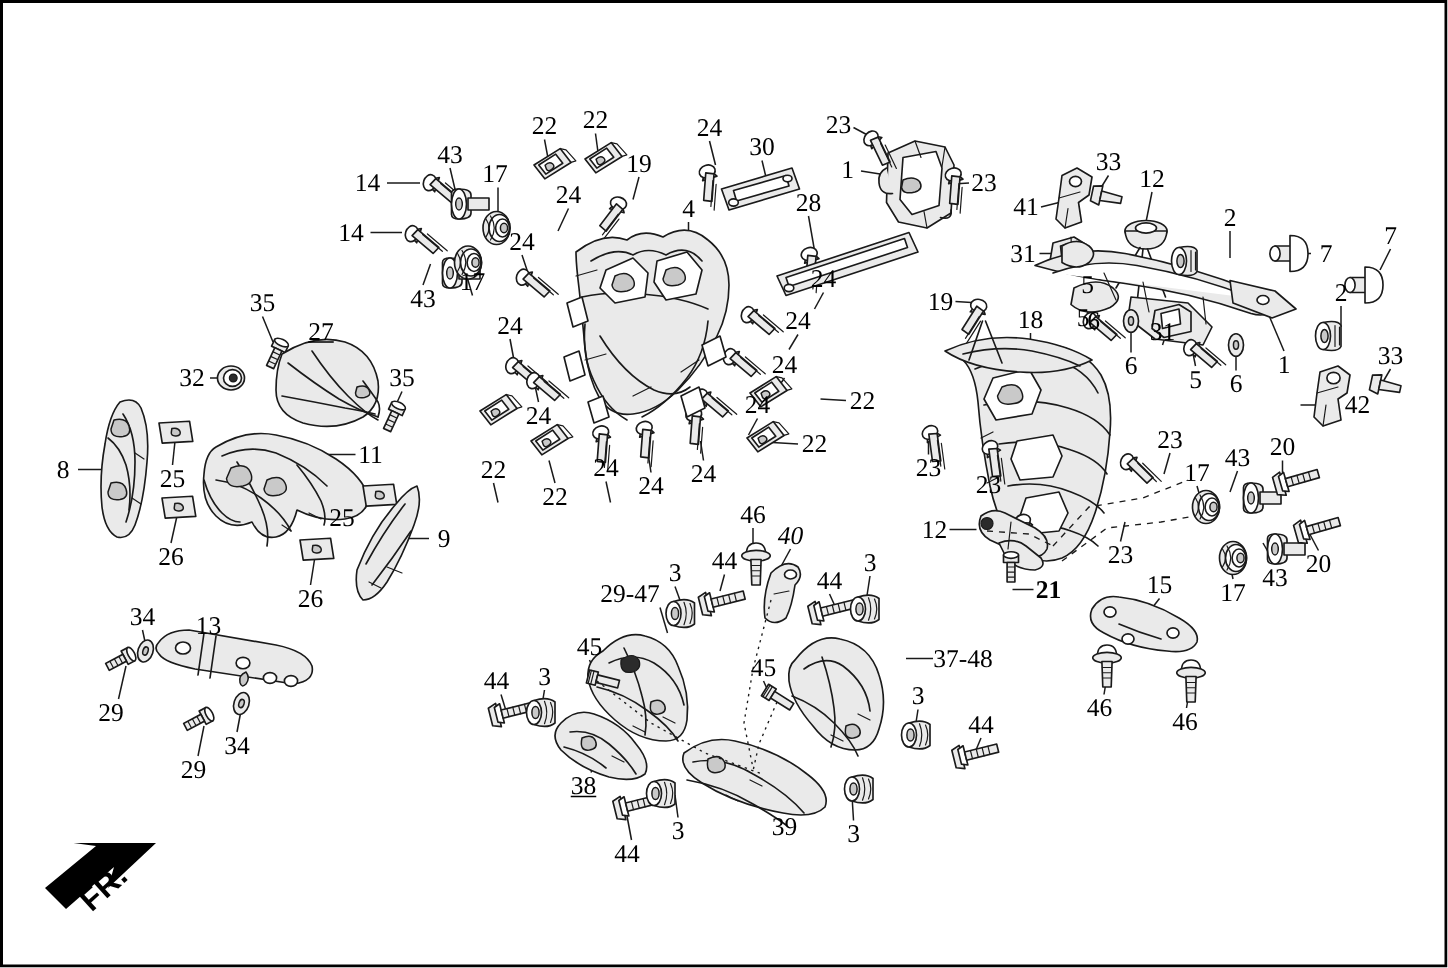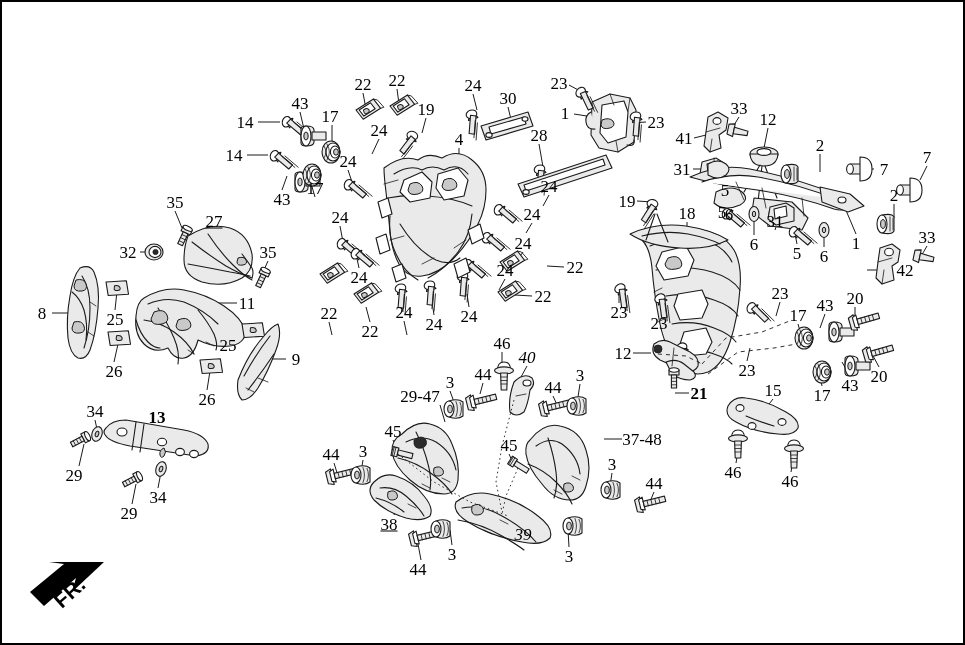--- a/index.html
+++ b/index.html
@@ -636,32 +636,32 @@
       <div class="lbl" style="left: 525px; top: 355px; font-style: italic;">40</div>
       <div class="lbl" style="left: 481px; top: 372px;">44</div>
       <div class="lbl" style="left: 448px; top: 380px;">3</div>
       <div class="lbl" style="left: 551px; top: 385px;">44</div>
       <div class="lbl" style="left: 578px; top: 373px;">3</div>
       <div class="lbl" style="left: 418px; top: 394px;">29-47</div>
       <div class="lbl" style="left: 391px; top: 429px;">45</div>
       <div class="lbl" style="left: 507px; top: 443px;">45</div>
       <div class="lbl" style="left: 640px; top: 437px;">37-48</div>
       <div class="lbl" style="left: 93px; top: 409px;">34</div>
-      <div class="lbl" style="left: 155px; top: 415px; font-weight: bold;">13</div>
+      <div class="lbl" style="left: 137px; top: 415px;">13</div>
       <div class="lbl" style="left: 72px; top: 473px;">29</div>
       <div class="lbl" style="left: 127px; top: 511px;">29</div>
       <div class="lbl" style="left: 156px; top: 495px;">34</div>
       <div class="lbl" style="left: 329px; top: 452px;">44</div>
       <div class="lbl" style="left: 361px; top: 449px;">3</div>
       <div class="lbl" style="left: 610px; top: 462px;">3</div>
       <div class="lbl" style="left: 652px; top: 481px;">44</div>
       <div class="lbl" style="left: 731px; top: 470px;">46</div>
       <div class="lbl" style="left: 788px; top: 479px;">46</div>
       <div class="lbl" style="left: 387px; top: 522px; text-decoration: underline;">38</div>
       <div class="lbl" style="left: 450px; top: 552px;">3</div>
       <div class="lbl" style="left: 416px; top: 567px;">44</div>
-      <div class="lbl" style="left: 521px; top: 532px; font-style: italic;">39</div>
+      <div class="lbl" style="left: 521px; top: 549px;">39</div>
       <div class="lbl" style="left: 567px; top: 554px;">3</div>
       <div class="lbl" style="left: 727px; top: 212px;">6</div>
       <div class="lbl" style="left: 720px; top: 210px;">5</div>
     </div>
 
 </div>
 
 </body></html>

